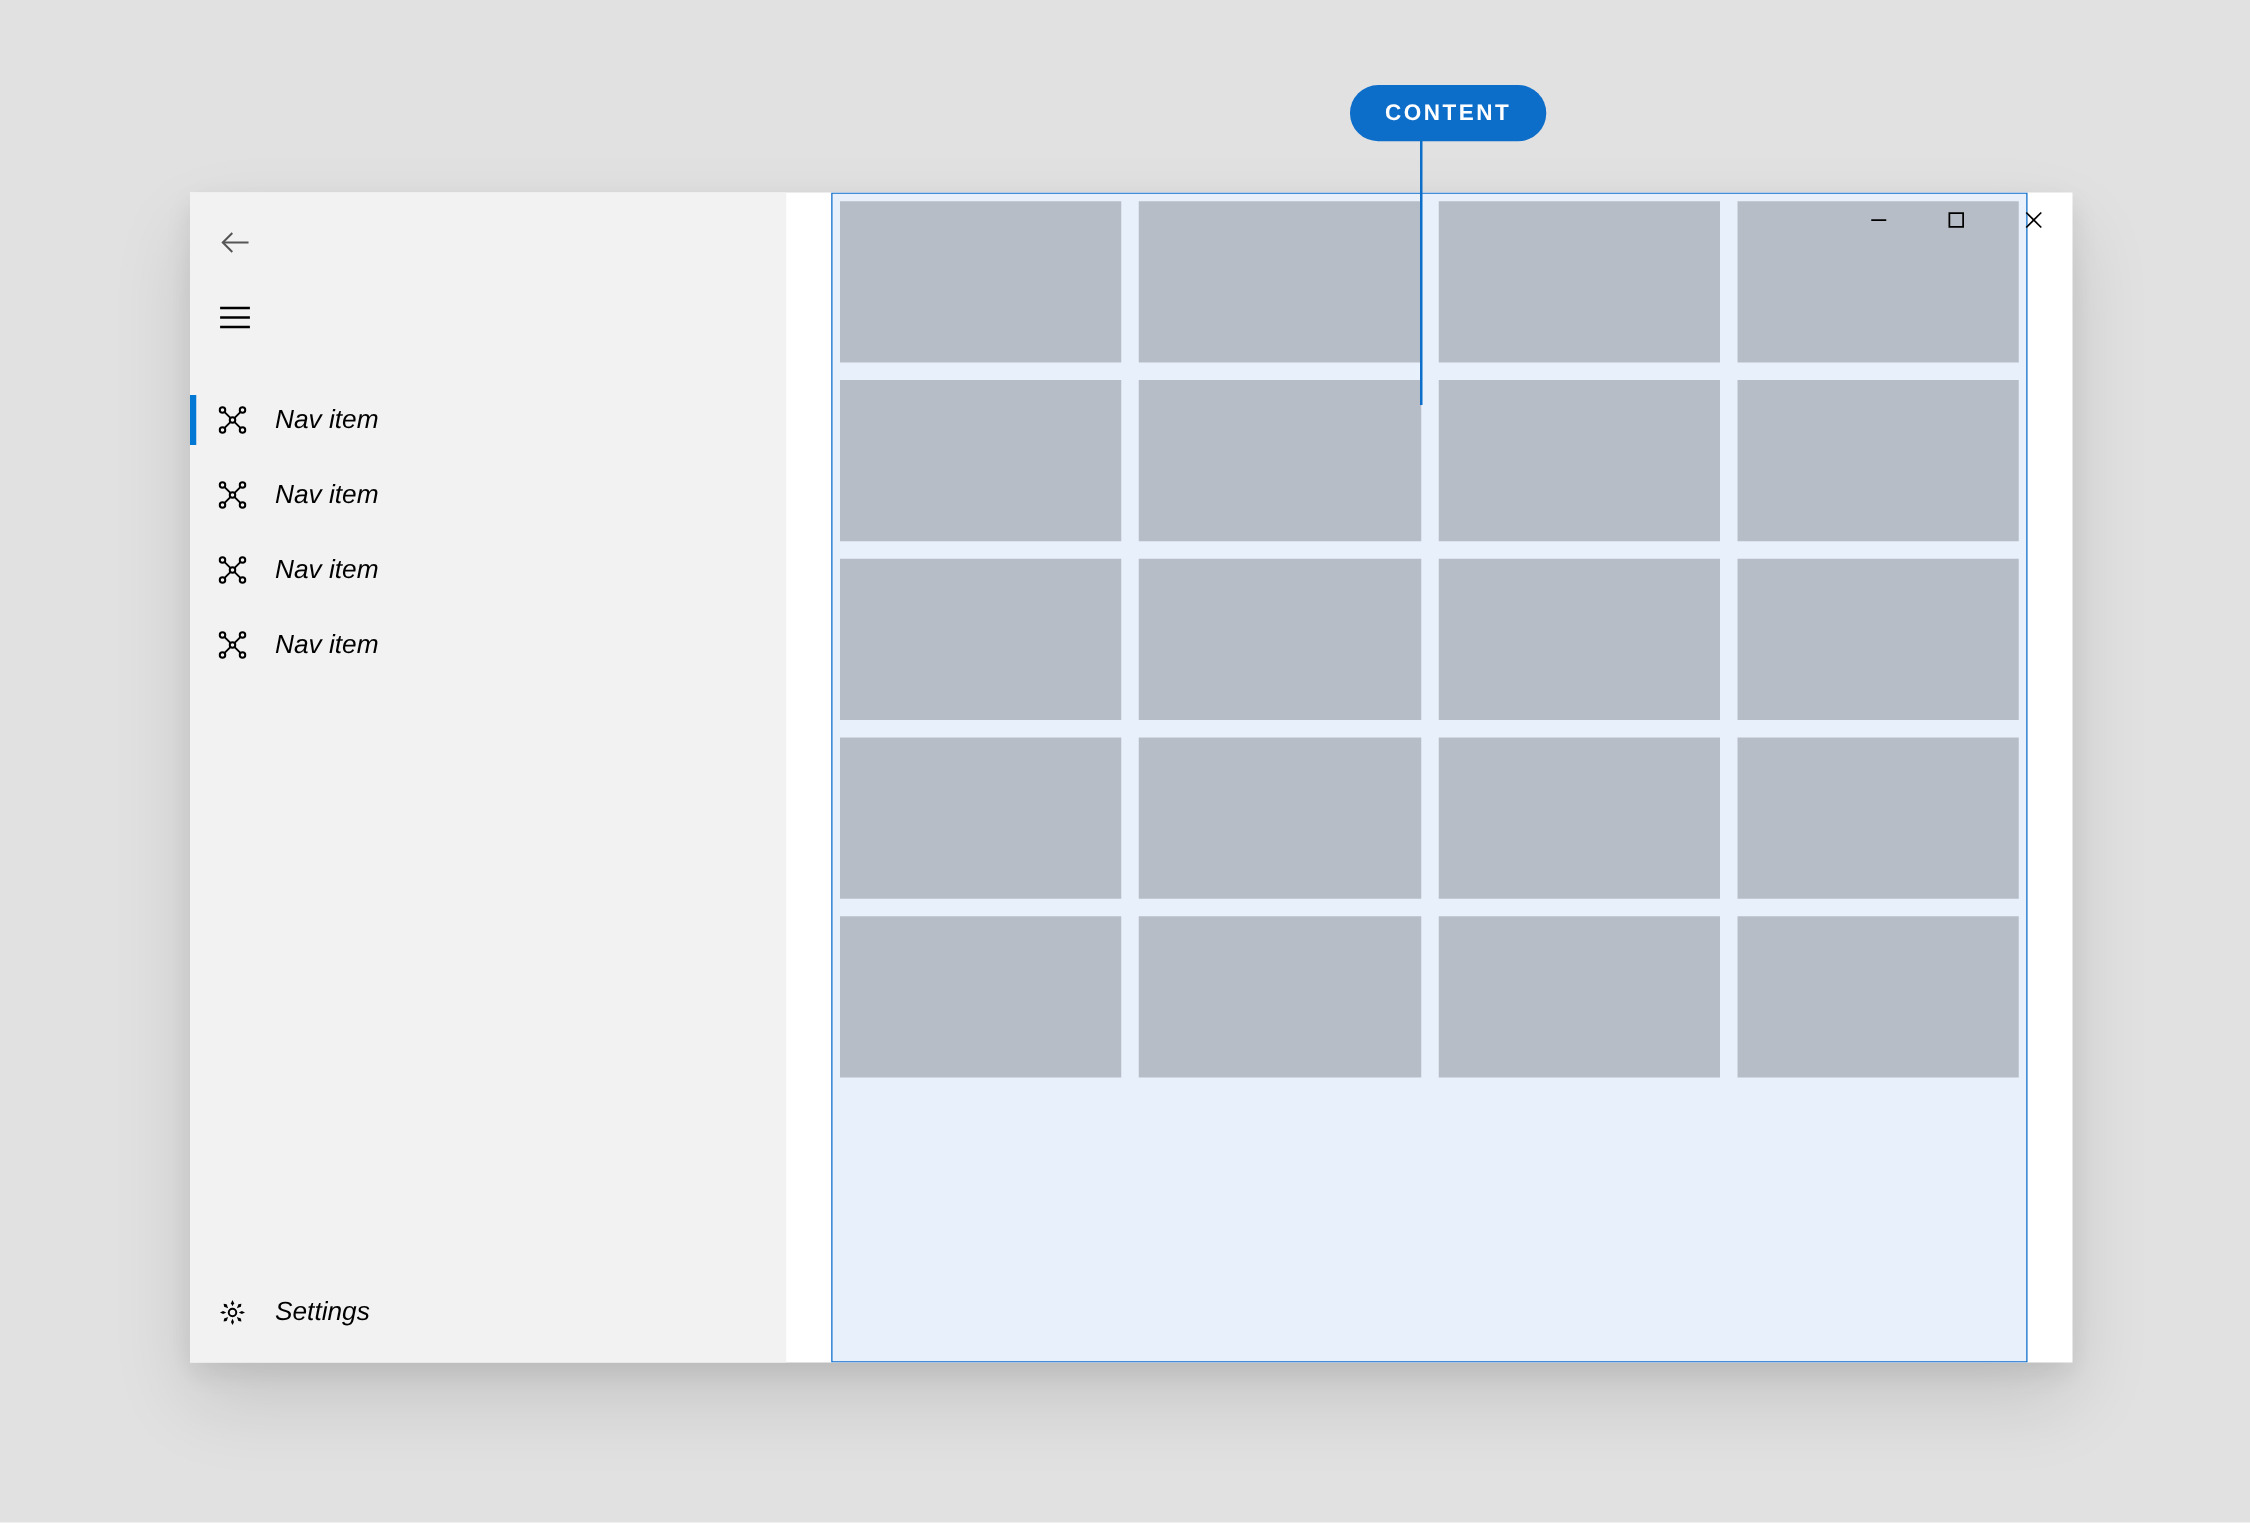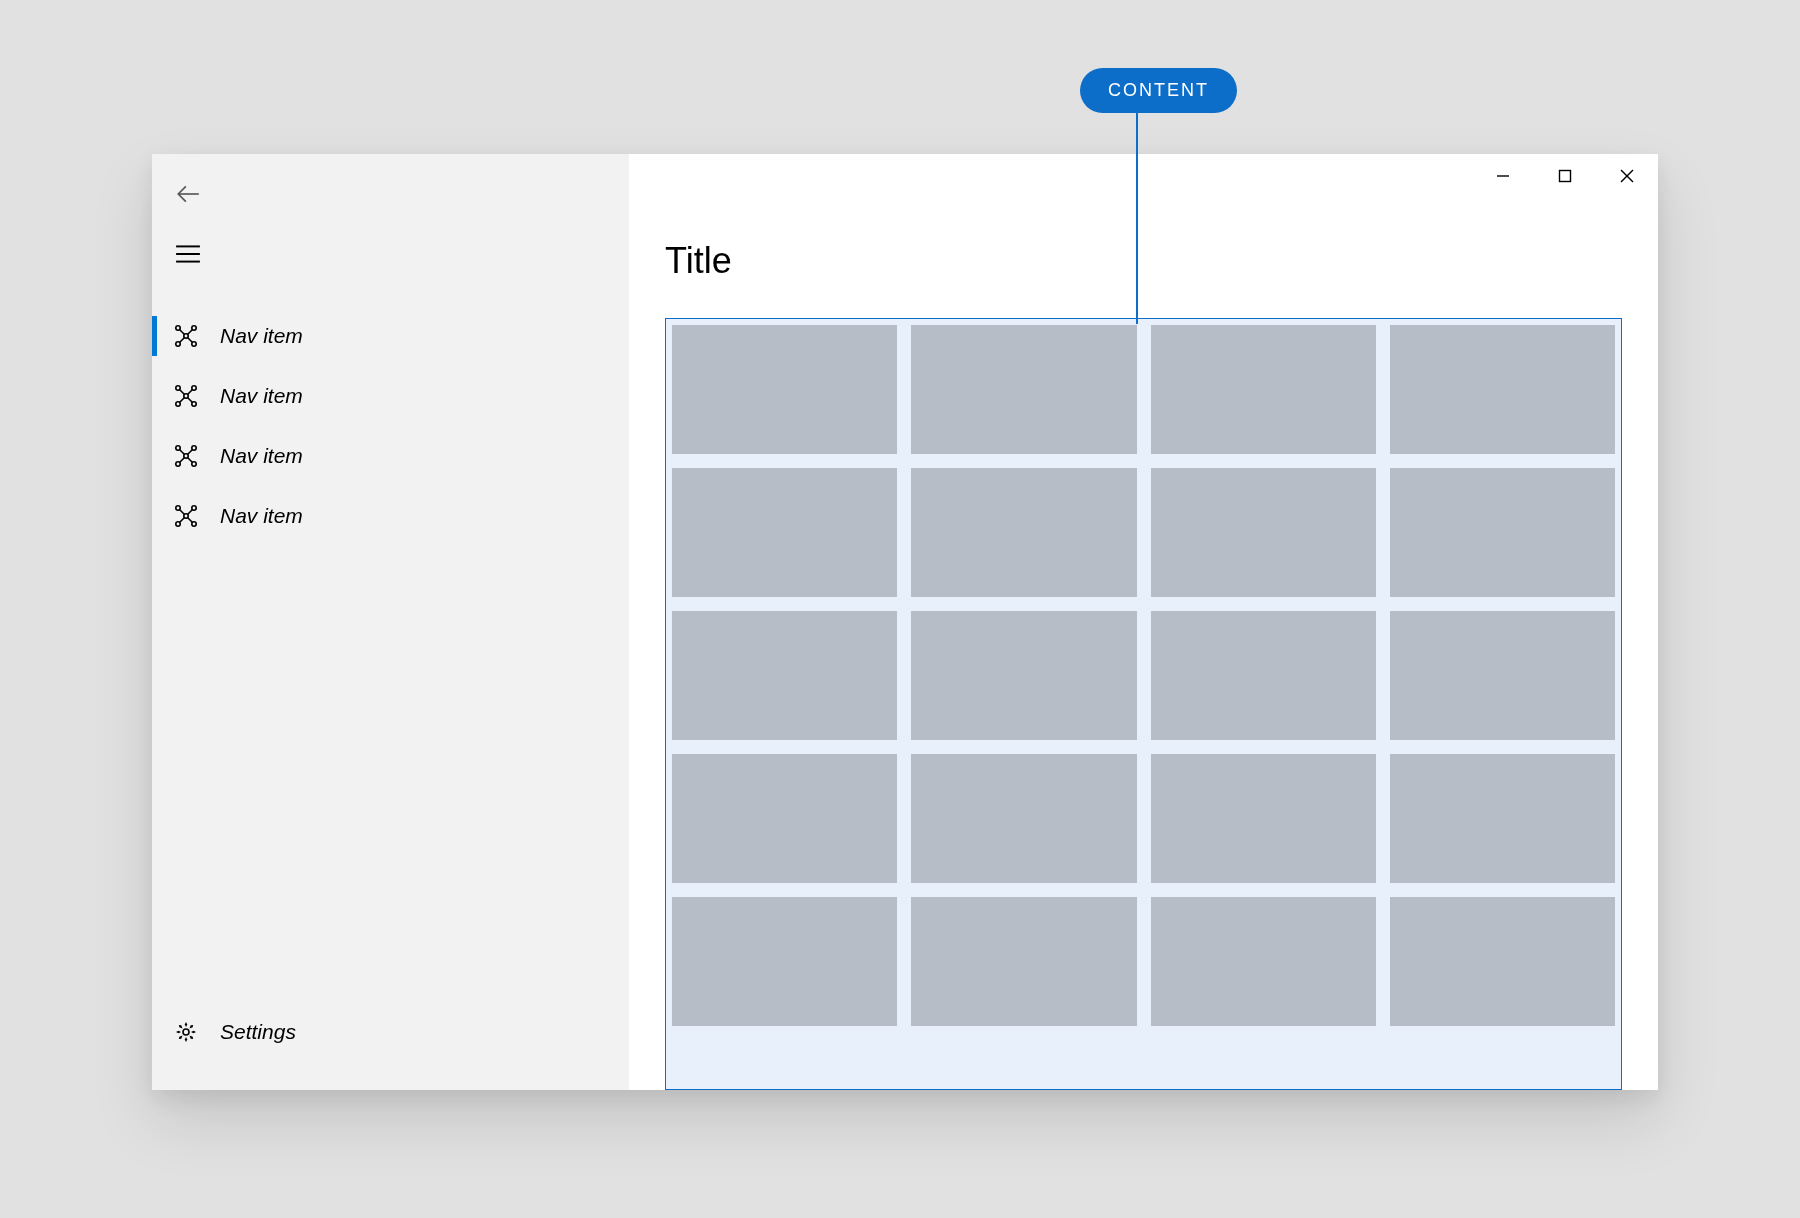--- a/index.html
+++ b/index.html
@@ -16,21 +16,21 @@
       overflow: hidden;
     }
     .annotation-pill {
       position: absolute;
       top: 68px;
       left: 1080px;
       background: #0d6eca;
       color: #fff;
       font-size: 18px;
       letter-spacing: 2px;
-      font-weight: 400;
+      font-weight: 700;
       padding: 12px 28px;
       border-radius: 30px;
       z-index: 10;
     }
     .annotation-line {
       position: absolute;
       top: 104px;
       left: 1136px;
       width: 2px;
       height: 220px;
@@ -116,20 +116,21 @@
       color: #000;
       font-style: italic;
     }
     .sidebar-bottom {
       margin-top: auto;
       padding-bottom: 10px;
     }
     .settings-item {
       height: 60px;
       display: flex;
+      align-items: center;
       padding-left: 22px;
       cursor: pointer;
     }
     .content {
       flex: 1;
       position: relative;
       display: flex;
       flex-direction: column;
       overflow: hidden;
     }
@@ -306,21 +307,20 @@
         </svg>
       </div>
       <div class="win-ctrl">
         <svg viewBox="0 0 14 14" stroke="currentColor" stroke-width="1.4">
           <line x1="1" y1="1" x2="13" y2="13"></line>
           <line x1="13" y1="1" x2="1" y2="13"></line>
         </svg>
       </div>
     </div>
 
-    <h1 class="content-title">Title</h1>
 
     <div class="content-grid-wrapper">
       <div class="content-grid" id="content-grid">
           <div class="grid-tile"></div>
           <div class="grid-tile"></div>
           <div class="grid-tile"></div>
           <div class="grid-tile"></div>
           <div class="grid-tile"></div>
           <div class="grid-tile"></div>
           <div class="grid-tile"></div>

